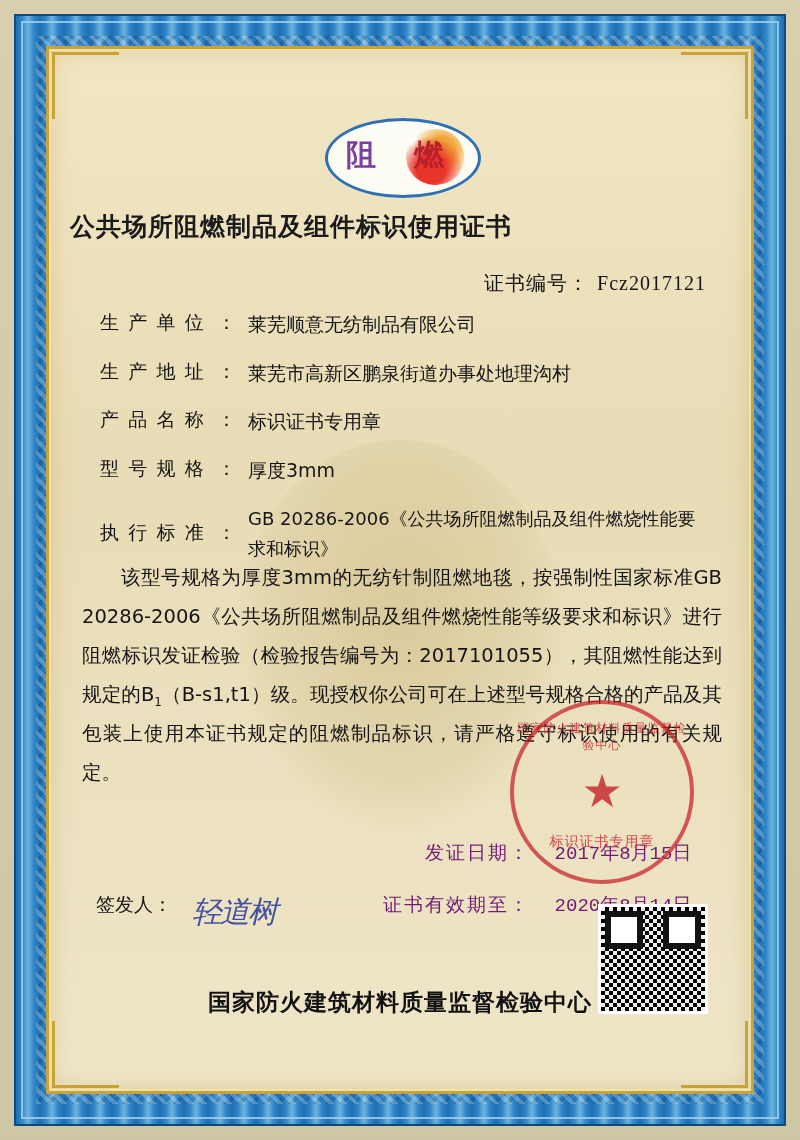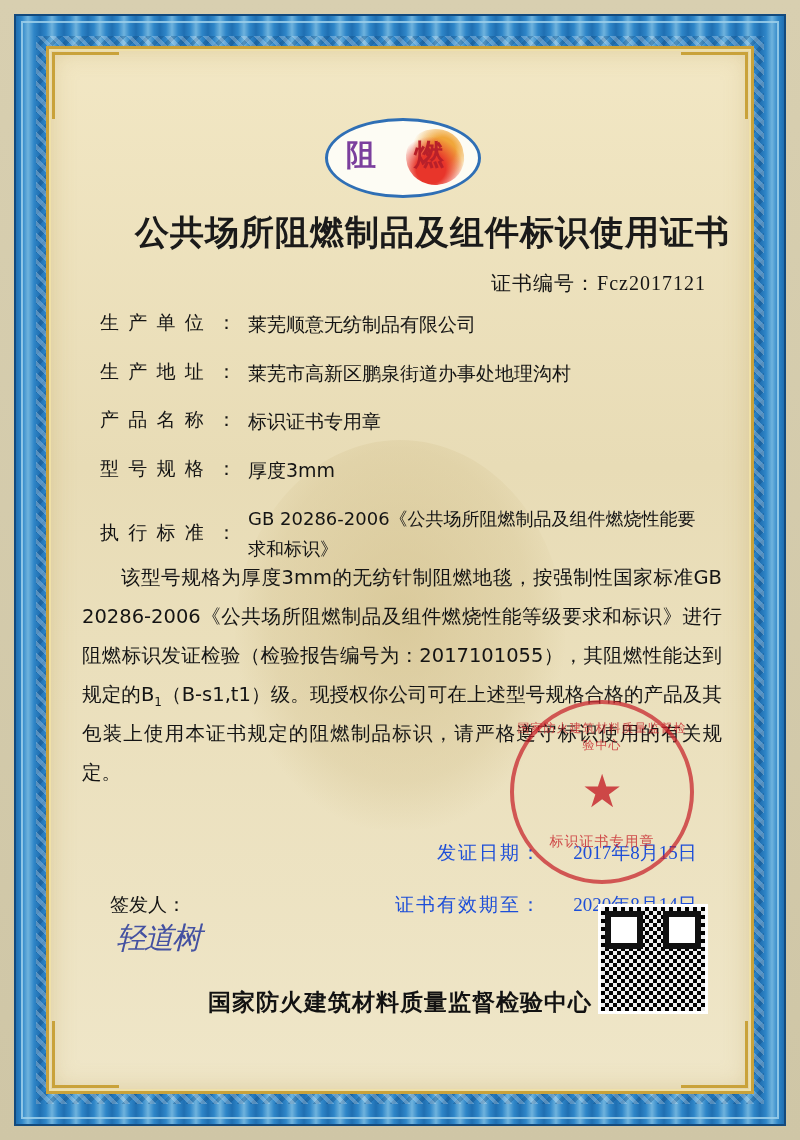--- a/index.html
+++ b/index.html
@@ -123,41 +123,41 @@
     font-family: "DejaVu Sans", sans-serif;
     font-size: 30px;
     font-weight: bold;
     color: #b8202a;
   }
 
   .doc-title {
     position: absolute;
     top: 140px;
     left: 0; right: 0;
-    text-align: right;
+    text-align: left;
     font-family: "DejaVu Sans", sans-serif;
     font-weight: bold;
-    font-size: 34px;
+    font-size: 25px;
     letter-spacing: 1px;
     color: #1a1a1a;
     white-space: nowrap;
   }
 
   .cert-no {
     position: absolute;
     top: 200px;
     right: 24px;
     font-size: 20px;
     color: #151515;
     letter-spacing: 1px;
     font-family: "DejaVu Sans", sans-serif;
   }
   .cert-no .val {
     font-family: "Liberation Serif", serif;
-    margin-left: 1px;
+    margin-left: 8px;
     text-align: right;
   }
 
   .fields {
     position: absolute;
     top: 240px;
     left: 30px;
     right: 20px;
   }
   .field {
@@ -205,24 +205,24 @@
     text-align: justify;
     text-indent: 2em;
   }
   .body-text sub {
     font-size: 12px;
   }
 
   .issue-rows {
     position: absolute;
     top: 770px;
-    left: 0; right: 2px;
-    font-family: Liberation Serif, serif;
+    left: 0; right: 14px;
+    font-family: Liberation Mono, monospace;
     font-size: 19px;
-    color: #1d4ed8;
+    color: #701a75;
   }
   .issue-row {
     display: flex;
     justify-content: flex-end;
     align-items: center;
     margin-bottom: 26px;
   }
   .issue-row .lbl {
     letter-spacing: 2px;
   }
@@ -232,22 +232,21 @@
   }
 
   .signer-row {
     position: absolute;
     top: 822px;
     left: 26px;
     font-family: "DejaVu Sans", sans-serif;
     font-size: 19px;
     color: #141414;
     display: flex;
-    align-items: center;
-    flex-direction: column;
+    align-items: flex-start;
   }
   .signature {
     margin-left: 20px;
     font-family: "Liberation Serif", serif;
     font-size: 30px;
     color: #3b4aa0;
     font-style: italic;
     transform: rotate(-4deg) skewX(-6px);
     letter-spacing: -2px;
     opacity: .95;

